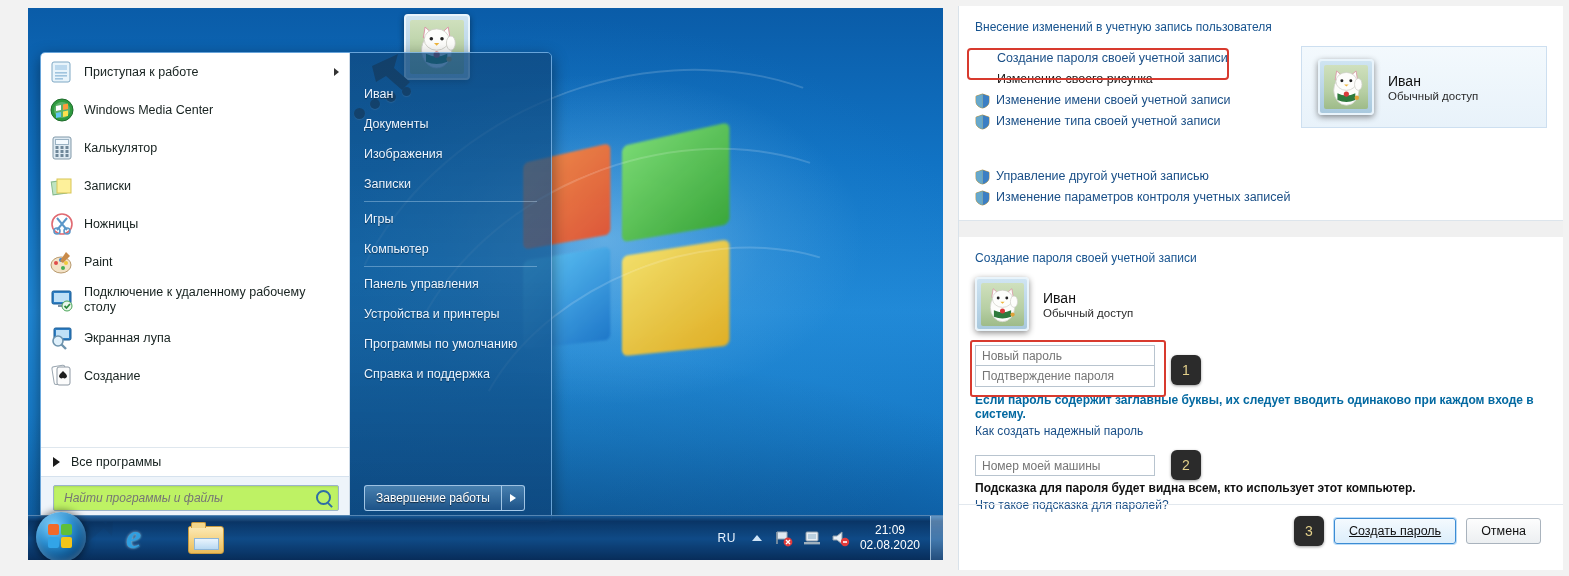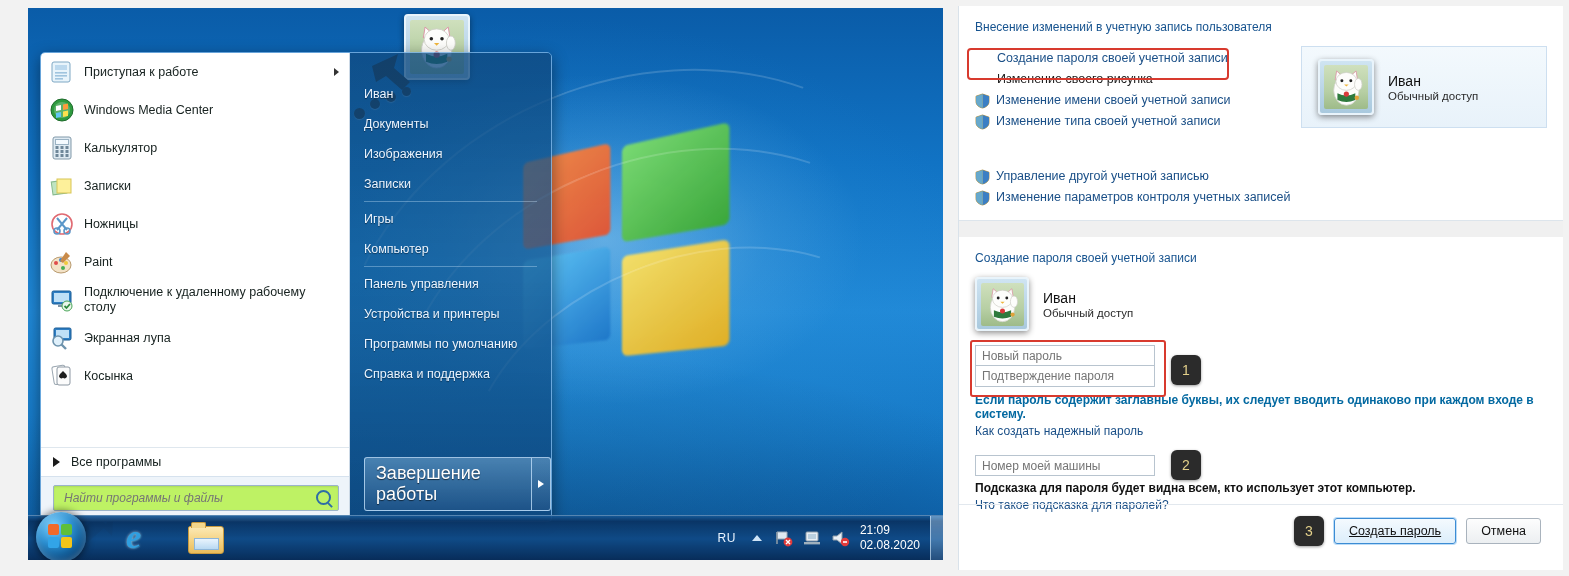--- a/index.html
+++ b/index.html
@@ -42,21 +42,21 @@
      background:#f3d68c;border:1px solid #c99a3e;border-bottom:none;border-radius:2px 2px 0 0;}
   .folder:after{content:"";position:absolute;left:5px;top:11px;width:23px;height:10px;
      background:linear-gradient(180deg,#e9f4fd,#b9d9f2);border:1px solid #8fb6d8;}
 
   #tray{position:absolute;right:0;top:0;height:44px;display:flex;align-items:center;gap:0;
      color:#eaf4ff;font-size:11.5px;}
   #lang{padding:0 8px;font-size:12px;letter-spacing:.5px;}
   #tri{width:0;height:0;border-left:5px solid transparent;border-right:5px solid transparent;
        border-bottom:6px solid #cfe4f7;margin:0 8px;}
   .tray-ico{width:20px;height:18px;margin:0 4px;position:relative;}
-  #clock{line-height:15px;font-size:12px;padding:0 10px 0 6px;color:#fff;}
+  #clock{text-align:center;line-height:15px;font-size:12px;padding:0 10px 0 6px;color:#fff;}
   #showdesk{width:12px;height:44px;background:linear-gradient(180deg,rgba(190,225,255,.45),rgba(120,175,225,.25));
      border-left:1px solid rgba(220,240,255,.6);}
 
   
   #startmenu{position:absolute;left:12px;top:44px;width:510px;height:468px;
      border:1px solid rgba(120,175,225,.85);border-radius:5px 5px 4px 4px;
      box-shadow:0 5px 16px rgba(0,0,0,.45);overflow:hidden;display:flex;}
   #sm-left{width:308px;background:#fff;position:relative;display:flex;flex-direction:column;
            border-right:1px solid #ccd9e6;}
   #sm-right{flex:1;position:relative;
@@ -84,21 +84,21 @@
 
   #avatar-wrap{position:absolute;left:376px;top:-32px;width:62px;height:62px;}
   .kitty{width:100%;height:100%;border-radius:4px;
      background:linear-gradient(180deg,#cfe4f2,#a9c9de);
      border:2px solid #e9f4fb;box-shadow:0 2px 6px rgba(0,0,0,.45);
      display:flex;align-items:center;justify-content:center;overflow:hidden;}
   .kitty-inner{width:86%;height:86%;border-radius:2px;
      background:linear-gradient(180deg,#cfe0bd 0%,#b7cfa4 60%,#9ebb89 100%);position:relative;}
 
   #shutdown{position:absolute;left:14px;bottom:10px;display:flex;}
-  #sd-btn{padding:5px 11px;font-size:18px;color:#fff;text-shadow:0 1px 1px rgba(0,0,0,.6);
+  #sd-btn{padding:5px 11px;font-size:12px;color:#fff;text-shadow:0 1px 1px rgba(0,0,0,.6);
      background:linear-gradient(180deg,rgba(120,170,210,.55),rgba(40,90,140,.6));
      border:1px solid rgba(200,230,255,.75);border-radius:3px 0 0 3px;cursor:pointer;}
   #sd-more{width:22px;display:flex;align-items:center;justify-content:center;
      background:linear-gradient(180deg,rgba(120,170,210,.55),rgba(40,90,140,.6));
      border:1px solid rgba(200,230,255,.75);border-left:none;border-radius:0 3px 3px 0;cursor:pointer;}
   #sd-more .t{width:0;height:0;border-top:4px solid transparent;border-bottom:4px solid transparent;border-left:6px solid #fff;}
 
   
   .dot{position:absolute;border-radius:50%;background:#1b1b1b;box-shadow:0 1px 1px rgba(255,255,255,.35);}
 
@@ -322,21 +322,21 @@
       </div>
 
       <div class="sm-item">
         <span class="sm-ico">
           <svg viewBox="0 0 26 26" width="26" height="26">
             <rect x="4" y="3" width="13" height="18" rx="2" fill="#fff" stroke="#9aa6b0" transform="rotate(-9 10 12)"></rect>
             <rect x="8" y="4" width="13" height="18" rx="2" fill="#fcfcfc" stroke="#8d98a3"></rect>
             <path d="M14 8 c-2 2 -4 3.5 -4 5.5 a2.4 2.4 0 0 0 4 1.2 a2.4 2.4 0 0 0 4 -1.2 c0 -2 -2 -3.5 -4 -5.5 Z" fill="#1f1f1f"></path>
           </svg>
         </span>
-        <span class="sm-label">Косынка</span>
+        <span class="sm-label">Создание</span>
       </div>
 
       <div id="sm-allprog">
         <span class="tri"></span>
         <span>Все программы</span>
       </div>
 
       <div id="sm-search">
         <div class="box">
           <input value="" placeholder="Найти программы и файлы" style="">

